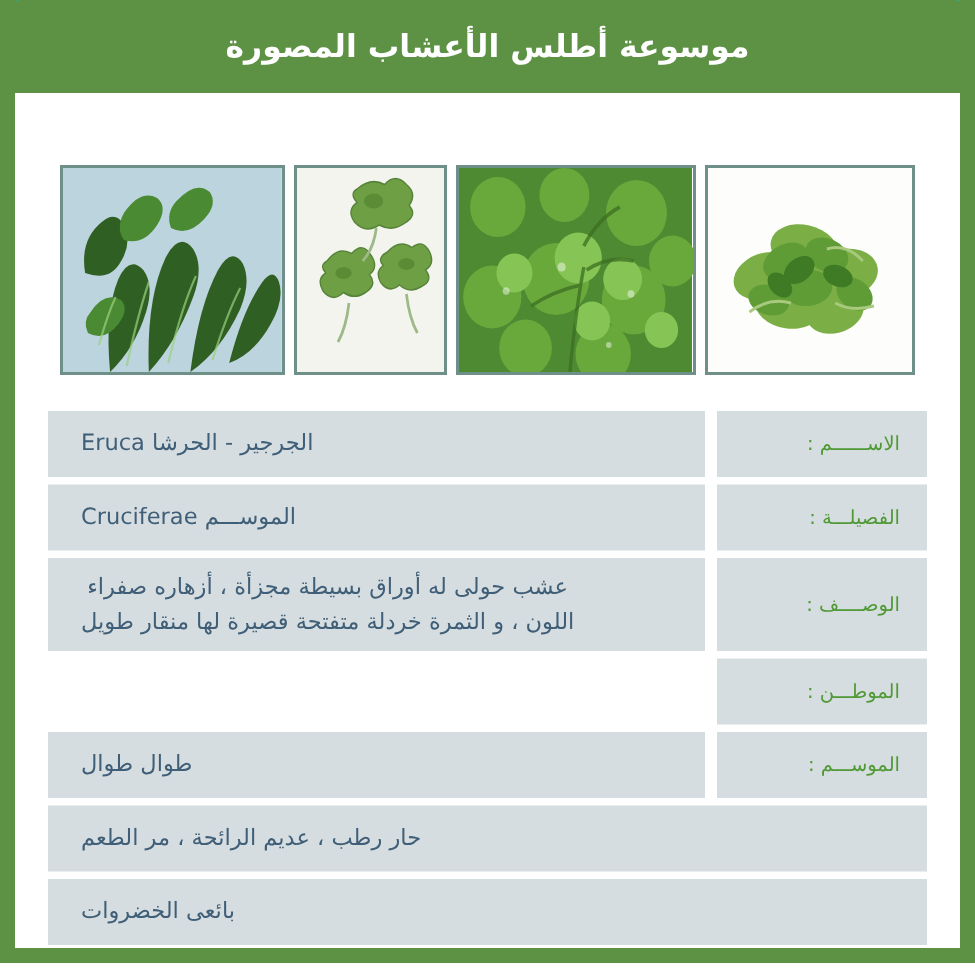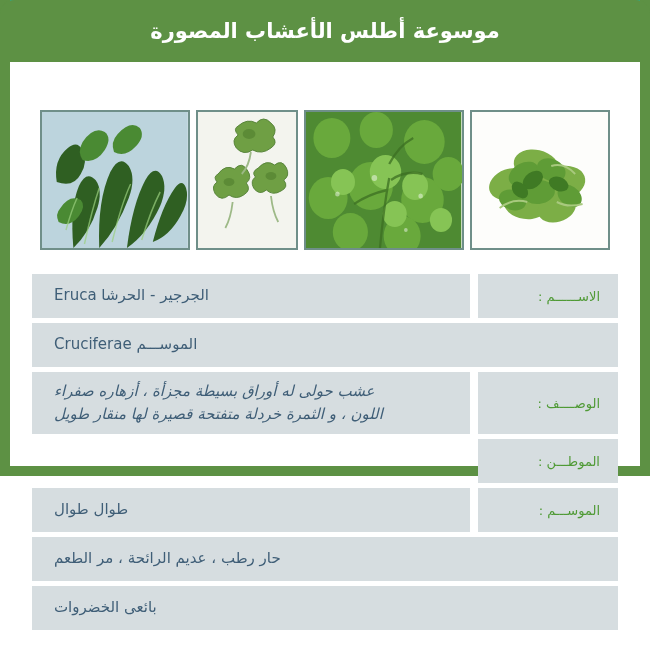--- a/index.html
+++ b/index.html
@@ -11,21 +11,21 @@
     height: 650px;
     background: #ffffff;
     font-family: "DejaVu Sans", "Liberation Sans", sans-serif;
     overflow: hidden;
   }
 
   
   .page {
     position: relative;
     width: 650px;
-    height: 476px;
+    height: 642px;
     box-sizing: border-box;
     background: #14b8a6;
     border-left: 10px solid #5d9144;
     border-right: 10px solid #5d9144;
     border-bottom: 10px solid #5d9144;
     border-top: 0;
   }
 
   
   .title-bar {
@@ -129,23 +129,22 @@
     padding: 11px 22px;
     box-sizing: border-box;
     color: #3f5e77;
     font-size: 15px;
     direction: rtl;
     text-align: right;
     line-height: 1.55;
   }
   .cell-value .multiline {
     display: block;
-    text-align: left;
+    text-align: center;
     white-space: pre-line;
-    font-style: italic;
   }
 </style>
 </head>
 <body>
 
 <div class="page">
 
   <div class="title-bar">
     <div class="title-text">موسوعة أطلس الأعشاب المصورة</div>
   </div>
@@ -268,20 +267,21 @@
     </div>
 
     <div class="info-table">
 
       <div class="info-row">
         <div class="cell-label">الاســــــم :</div>
         <div class="cell-value">الجرجير - الحرشا   Eruca</div>
       </div>
 
       <div class="info-row">
+        <div class="cell-label">الفصيلـــة :</div>
         <div class="cell-value">الموســـم   Cruciferae</div>
       </div>
 
       <div class="info-row tall">
         <div class="cell-label">الوصــــف :</div>
         <div class="cell-value">
             <span class="multiline">عشب حولى له أوراق بسيطة مجزأة ، أزهاره صفراء
 اللون ، و الثمرة خردلة متفتحة قصيرة لها منقار طويل</span>
           </div>
       </div>

